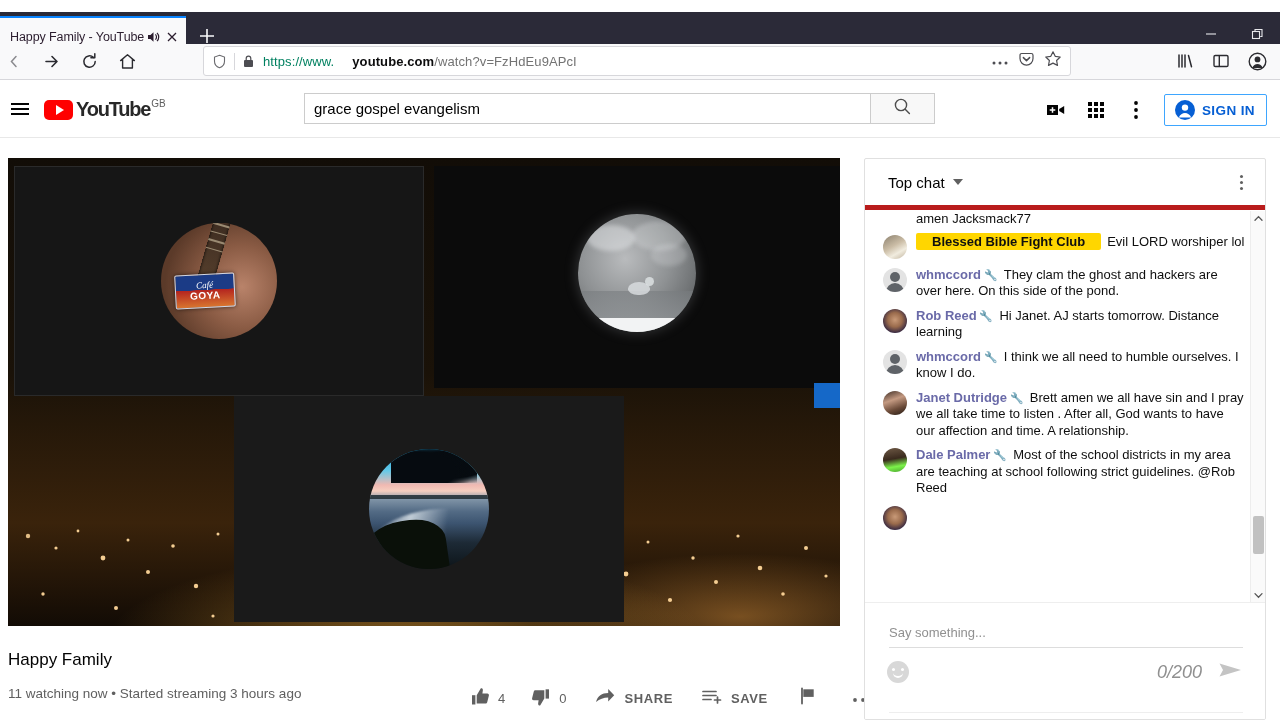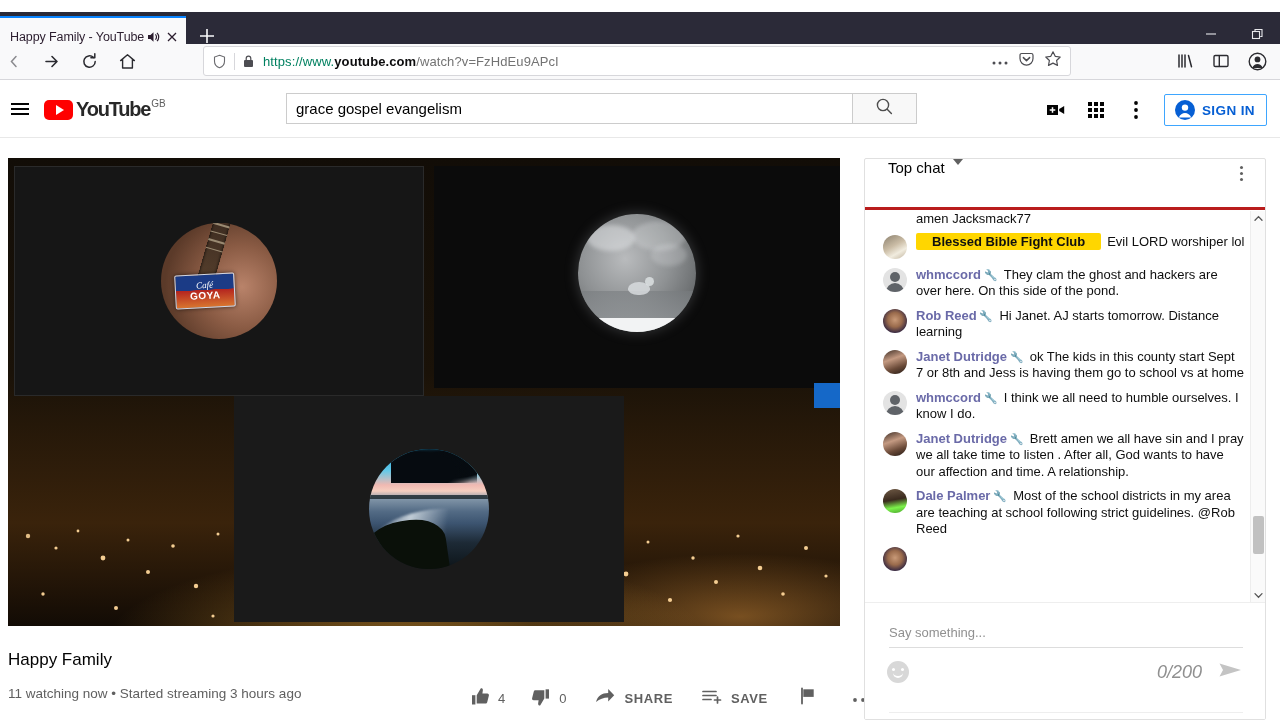--- a/index.html
+++ b/index.html
@@ -38,21 +38,21 @@
     background: #f9f9fa; border-bottom: 1px solid #d7d7db;
     display: flex; align-items: center;
   }
   .navbtn { width: 30px; height: 30px; display: flex; align-items: center; justify-content: center; color: #3a3a3e; }
   .urlbar {
     position: absolute; left: 203px; top: 46px; width: 868px; height: 30px;
     background: #fff; border: 1px solid #d7d7db; border-radius: 3px;
     display: flex; align-items: center; padding: 0 8px;
   }
   .url-text { font-size: 13px; color: #737373; letter-spacing: 0.1px; white-space: nowrap;}
-  .url-text b { color: #0c0c0d; font-weight: 700; }
+  .url-text b { color: #0c0c0d; font-weight: 700; margin-left: 18px; }
   .url-text .scheme { color: #008060; }
   .url-right { margin-left: auto; display: flex; align-items: center; gap: 9px; }
   .nav-right { position: absolute; right: 8px; top: 46px; display: flex; align-items: center; gap: 6px; }
   .nr-btn { width: 30px; height: 30px; display: flex; align-items: center; justify-content: center; color: #3a3a3e; }
 
   
   .yt-head {
     position: absolute; left: 0; top: 81px; width: 1280px; height: 56px;
     background: #fff; display: flex; align-items: center;
   }
@@ -60,21 +60,21 @@
   .guide-btn { width: 40px; height: 40px; margin-left: 0px; display:flex; align-items:center; justify-content:center;}
   .hamburger i { display: block; width: 18px; height: 2px; background: #030303; margin: 3px 0; }
   .yt-logo { display: flex; align-items: flex-start; margin-left: 4px; }
   .yt-play {
     width: 29px; height: 20px; background: #ff0000; border-radius: 5px;
     display: flex; align-items: center; justify-content: center; margin-top: 2px;
   }
   .yt-play::after { content:""; border-left: 8px solid #fff; border-top: 5px solid transparent; border-bottom: 5px solid transparent; margin-left:2px;}
   .yt-word { font-size: 20px; font-weight: 700; color: #282828; letter-spacing: -1.2px; margin-left: 3px; line-height: 22px; }
   .yt-cc { font-size: 10px; color: #606060; margin-left: 1px; line-height: 11px; }
-  .search-wrap { position: absolute; left: 286px; top: 93px; display: flex; text-align: center; }
+  .search-wrap { position: absolute; left: 304px; top: 93px; display: flex; text-align: center; }
   .search-box {
     width: 566px; height: 31px; border: 1px solid #ccc; border-right: none;
     background: #fff; display: flex; align-items: center; padding-left: 9px;
   }
   .search-q { font-size: 15px; color: #000; }
   .search-btn {
     width: 65px; height: 31px; border: 1px solid #ccc; background: #f8f8f8;
     display: flex; align-items: center; justify-content: center;
   }
   .head-right { position: absolute; right: 13px; top: 90px; display: flex; align-items: center; gap: 0px; }
@@ -178,21 +178,21 @@
   .act { display: flex; align-items: center; color: #606060; height: 30px; }
   .act-label { font-size: 13px; font-weight: 600; letter-spacing: .6px; color: #606060; margin-left: 8px; }
   .act-count { font-size: 13px; font-weight: 500; color: #606060; margin-left: 7px; }
 
   
   .chat {
     position: absolute; left: 864px; top: 158px; width: 402px; height: 562px;
     background: #fff; border: 1px solid #e0e0e0; border-radius: 2px; overflow: hidden;
   }
   .chat-head {
-    height: 51px; border-bottom: 3px solid #b91c1c; display: flex; 
+    height: 51px; border-bottom: 5px solid #b91c1c; display: flex; align-items: center;
     padding: 0 10px 0 23px;
   }
   .chat-head-title { font-size: 15px; color: #030303; }
   .caret-down {
     width: 0; height: 0; border-left: 5px solid transparent; border-right: 5px solid transparent;
     border-top: 6px solid #606060; margin-left: 8px;
   }
   .chat-kebab { margin-left: auto; width: 28px; height: 28px; display:flex; align-items:center; justify-content:center;}
   .kdot { width: 3px; height: 3px; border-radius: 50%; background: #606060; margin: 1.5px 0; }
 
@@ -606,26 +606,20 @@
       </div>
     </div>
 
     <div class="msg">
       <div class="avatar av-rob"></div>
       <div class="msg-body">
         <span class="author purple">Rob Reed</span><span class="wrench">🔧</span><span class="msg-text">Hi Janet. AJ starts tomorrow. Distance learning</span>
       </div>
     </div>
 
-    <div class="msg">
-      <div class="avatar av-janet"></div>
-      <div class="msg-body">
-        <span class="author purple">Janet Dutridge</span><span class="wrench">🔧</span><span class="msg-text">ok The kids in this county start Sept 7 or 8th and Jess is having them go to school vs at home</span>
-      </div>
-    </div>
 
     <div class="msg">
       <div class="avatar av-default"></div>
       <div class="msg-body">
         <span class="author purple">whmccord</span><span class="wrench">🔧</span><span class="msg-text">I think we all need to humble ourselves. I know I do.</span>
       </div>
     </div>
 
     <div class="msg">
       <div class="avatar av-janet"></div>

